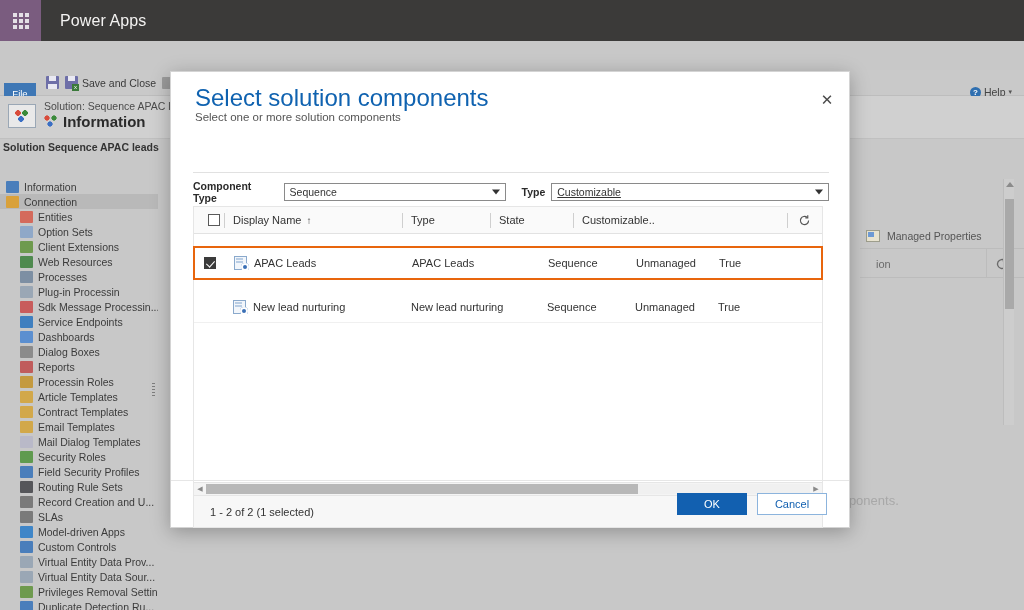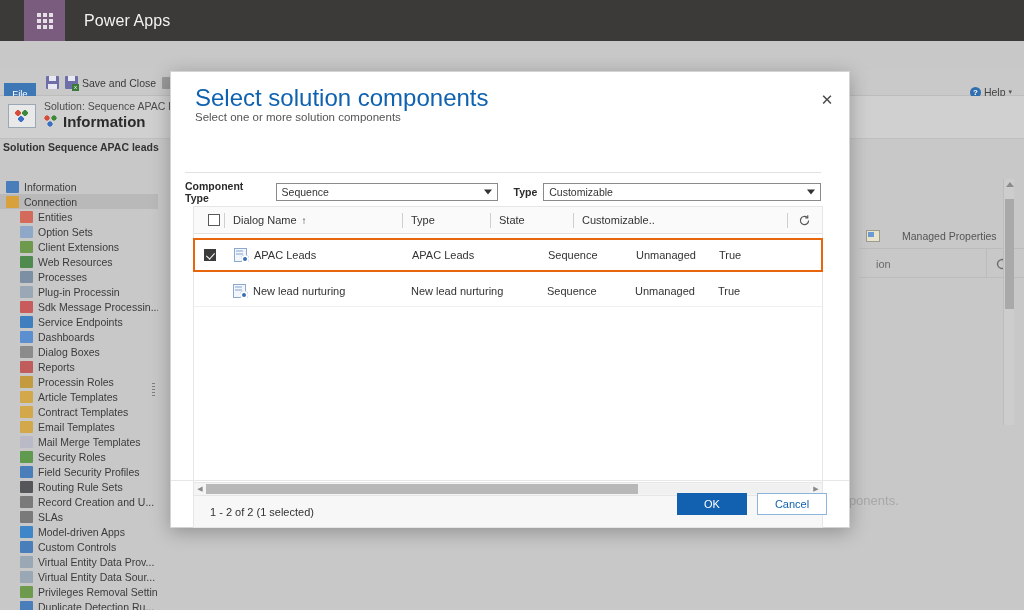--- a/index.html
+++ b/index.html
@@ -9,21 +9,21 @@
     overflow: hidden;
     font-family: "Liberation Sans", sans-serif;
     background: #ffffff;
   }
   #root { position: relative; width: 1024px; height: 610px; overflow: hidden; }
 
   
   .appbar {
     position: absolute; left: 0; top: 0; width: 1024px; height: 41px;
     background: #3b3a39;
-    display: flex; align-items: center; padding-left: 24px;
+    display: flex; align-items: center;
   }
   .waffle {
     width: 41px; height: 41px; background: #7a5c7f;
     display: flex; align-items: center; justify-content: center;
     cursor: pointer;
   }
   .waffle-grid {
     display: grid; grid-template-columns: repeat(3, 4px);
     grid-template-rows: repeat(3, 4px); gap: 2px;
   }
@@ -112,21 +112,21 @@
       radial-gradient(circle at 3px 3px, #d84b3a 2.4px, transparent 2.8px),
       radial-gradient(circle at 10px 3px, #3a8a3a 2.4px, transparent 2.8px),
       radial-gradient(circle at 6px 9px, #3a6fc4 2.4px, transparent 2.8px);
   }
   .fh-title { font-size: 15px; font-weight: bold; color: #2b2b2b; }
   .fh-bc {
     position: absolute; left: 3px; top: 100px; font-size: 10.5px; font-weight: bold; color:#333;
   }
   .managed-props {
     position: absolute; left: 866px; top: 189px;
-    display: flex; align-items: center; gap: 22px; font-size: 10.5px; color: #555;
+    display: flex; align-items: center; gap: 7px; font-size: 10.5px; color: #555;
   }
   .mp-ico {
     width: 14px; height: 12px; background: #e8e3cf; border: 1px solid #9d9d8c;
     position: relative;
   }
   .mp-ico::after { content:''; position:absolute; left:1px; top:1px; width:6px; height:5px; background:#6e9ad4; }
 
   
   .leftnav {
     position: absolute; left: 0; top: 138px; width: 158px; height: 431px;
@@ -182,33 +182,33 @@
   }
   .modal-title {
     position: absolute; left: 24px; top: 82px - 71px; top: 12px;
     font-size: 24px; color: #0f62b0; font-weight: normal;
   }
   .modal-sub {
     position: absolute; left: 24px; top: 39px; font-size: 11.5px; color: #555;
   }
 
   .filters {
-    position: absolute; left: 14px; top: 100px; width: 636px; height: 30px;
+    position: absolute; left: 22px; top: 100px; width: 636px; height: 30px;
     border-top: 1px solid #e1e1e1;
     display: flex; align-items: center; padding-top: 8px;
   }
   .f-label { font-size: 10.5px; font-weight: bold; color: #2b2b2b; margin-right: 6px; }
   .f-label.view { margin-left: 16px; }
   .f-select {
     height: 18px; border: 1px solid #8a8a8a; background: #fff;
     font-size: 10.5px; color: #333; display: flex; align-items: center;
     padding-left: 5px; position: relative; cursor: pointer;
   }
   .f-select.comp { width: 223px; }
-  .f-select.view { width: 279px; }
+  .f-select.view { width: 279px; text-decoration: underline; }
   .f-caret {
     position: absolute; right: 5px; top: 50%; transform: translateY(-50%);
     width: 0; height: 0; border-left: 4px solid transparent;
     border-right: 4px solid transparent; border-top: 5px solid #333;
   }
 
   
   .grid {
     position: absolute; left: 22px; top: 134px; width: 630px; height: 290px;
     border: 1px solid #e6e6e6; background: #fff;
@@ -239,21 +239,21 @@
   .gh-refresh::before {
     content: ''; position: absolute; left: 0; top: 6px; width: 1px; height: 15px; background: #cfcfcf;
   }
   .refresh-ico { width: 13px; height: 13px; }
 
   .grid-row {
     display: flex; align-items: center; height: 31px; font-size: 11px; color: #333;
     border-bottom: 1px solid #f0f0f0; position: relative;
   }
   .grid-row.selected {
-    border: 2px solid #e8650d; height: 34px; margin: 4px -1px; background: #fff;
+    border: 2px solid #e8650d; height: 34px; margin: 12px -1px; background: #fff;
   }
   .gr-check { width: 30px; display: flex; align-items: center; justify-content: center; }
   .gr-cell { padding-left: 9px; display: flex; align-items: center; gap: 7px; overflow: hidden; white-space: nowrap; }
   .row-ico {
     width: 13px; height: 14px; flex: 0 0 13px; position: relative;
     background: #f2f6fb; border: 1px solid #8aa9cc;
   }
   .row-ico::before {
     content:''; position:absolute; left:1px; top:1px; width:7px; height:2px; background:#b9cde4;
     box-shadow: 0 3px 0 #b9cde4;
@@ -430,21 +430,21 @@
         <div class="nav-row child">
           <span class="nav-ico" style="background: rgb(210, 168, 74);"></span>
           <span>Contract Templates</span>
         </div>
         <div class="nav-row child">
           <span class="nav-ico" style="background: rgb(210, 168, 74);"></span>
           <span>Email Templates</span>
         </div>
         <div class="nav-row child">
           <span class="nav-ico" style="background: rgb(185, 185, 200);"></span>
-          <span>Mail Merge Templates</span>
+          <span>Mail Dialog Templates</span>
         </div>
         <div class="nav-row child">
           <span class="nav-ico" style="background: rgb(95, 154, 79);"></span>
           <span>Security Roles</span>
         </div>
         <div class="nav-row child">
           <span class="nav-ico" style="background: rgb(74, 126, 187);"></span>
           <span>Field Security Profiles</span>
         </div>
         <div class="nav-row child">
@@ -515,21 +515,21 @@
         <span class="f-caret"></span>
       </div>
     </div>
 
     <div class="grid">
       <div class="grid-head" id="gridhead">
           <div class="gh-cell gh-check">
             <span class="chk"></span>
           </div>
           <div class="gh-cell" style="width: 178px;">
-            <span>Dialog Name</span>
+            <span>Display Name</span>
             <span style="margin-left: 5px; font-size: 10px;">↑</span>
           </div>
           <div class="gh-cell" style="width: 88px;">
             <span>Type</span>
           </div>
           <div class="gh-cell" style="width: 83px;">
             <span>State</span>
           </div>
           <div class="gh-cell" style="width: 80px;">
             <span>Customizable..</span>

